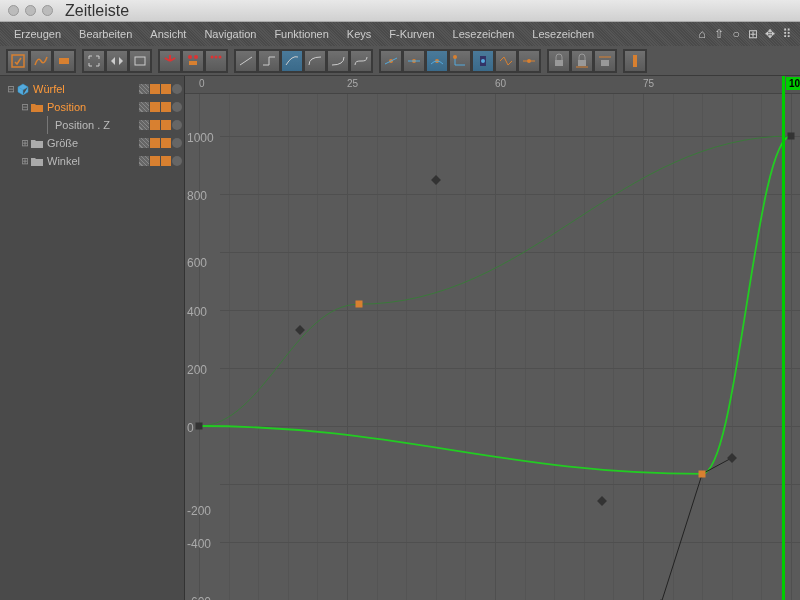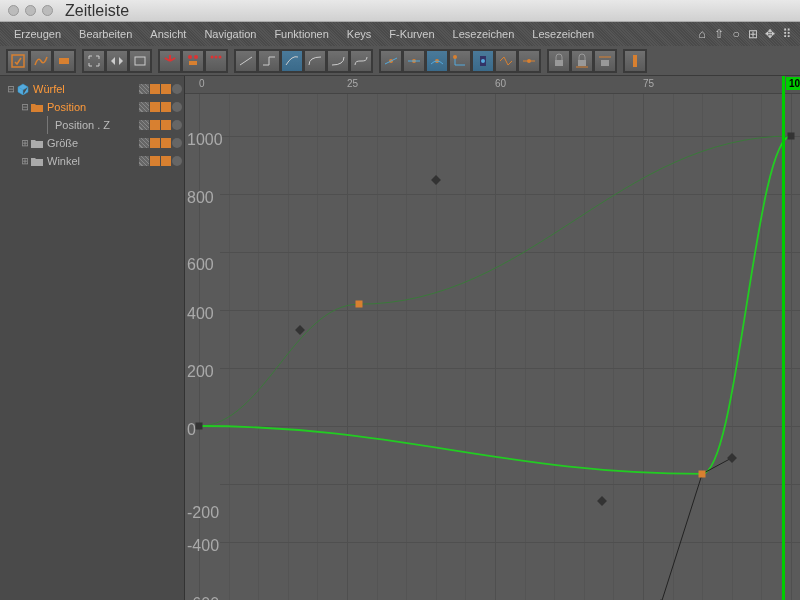--- a/index.html
+++ b/index.html
@@ -34,21 +34,21 @@
 .tc.dot{background:#666;border-radius:50%}
 .graph-area{flex:1;position:relative;background:#5a5a5a;overflow:hidden}
 .ruler{height:18px;background:#555;border-bottom:1px solid #444;position:relative}
 .ruler-tick{position:absolute;color:#aaa;font-size:10px;top:2px}
 .playhead{position:absolute;top:0;width:3px;height:100%;background:#0c0;z-index:5}
 .playhead-lbl{position:absolute;top:1px;background:#0c0;color:#000;font-size:10px;padding:1px 3px;font-weight:bold}
 .grid{position:absolute;top:18px;left:0;right:0;bottom:0}
 .vline{position:absolute;top:0;bottom:0;width:1px;background:#4f4f4f}
 .vline.minor{background:#545454}
 .hline{position:absolute;left:35px;right:0;height:1px;background:#4f4f4f}
-.ylabel{position:absolute;color:#aaa;font-size:16px;left:2px}
+.ylabel{position:absolute;color:#aaa;font-size:12px;left:2px}
 .curve{position:absolute;top:18px;left:0;width:100%;height:506px;pointer-events:none}
 .kf{position:absolute;width:7px;height:7px;background:#d88030;transform:translate(-50%,-50%);z-index:3}
 .kf.dark{background:#333}
 .hdl{position:absolute;width:7px;height:7px;background:#333;transform:translate(-50%,-50%) rotate(45deg);z-index:2}
 </style>
 </head>
 <body>
 
 <div class="titlebar">
   <div class="traffic">

